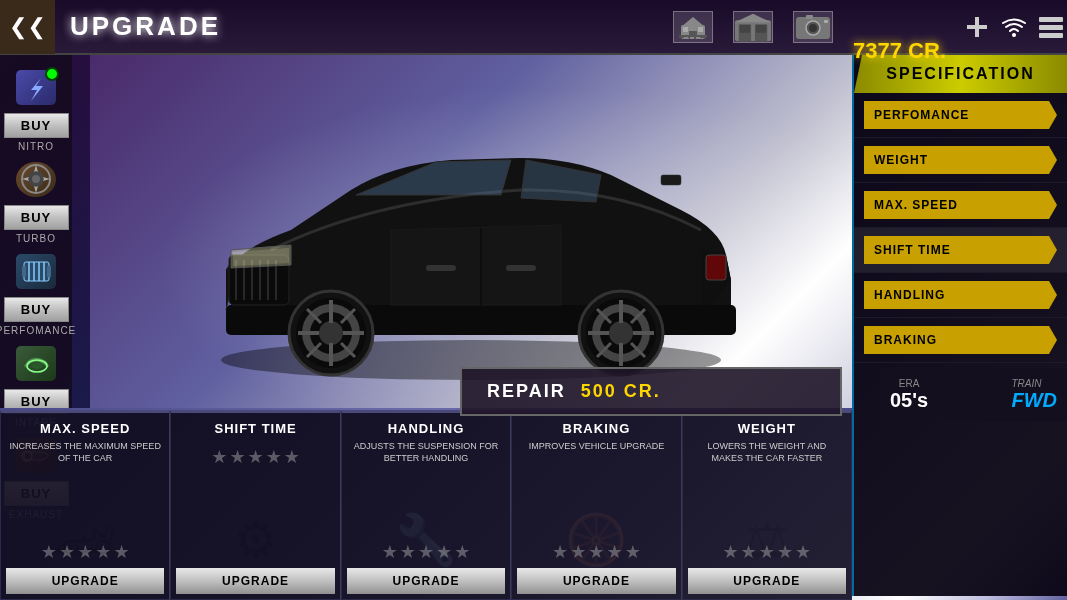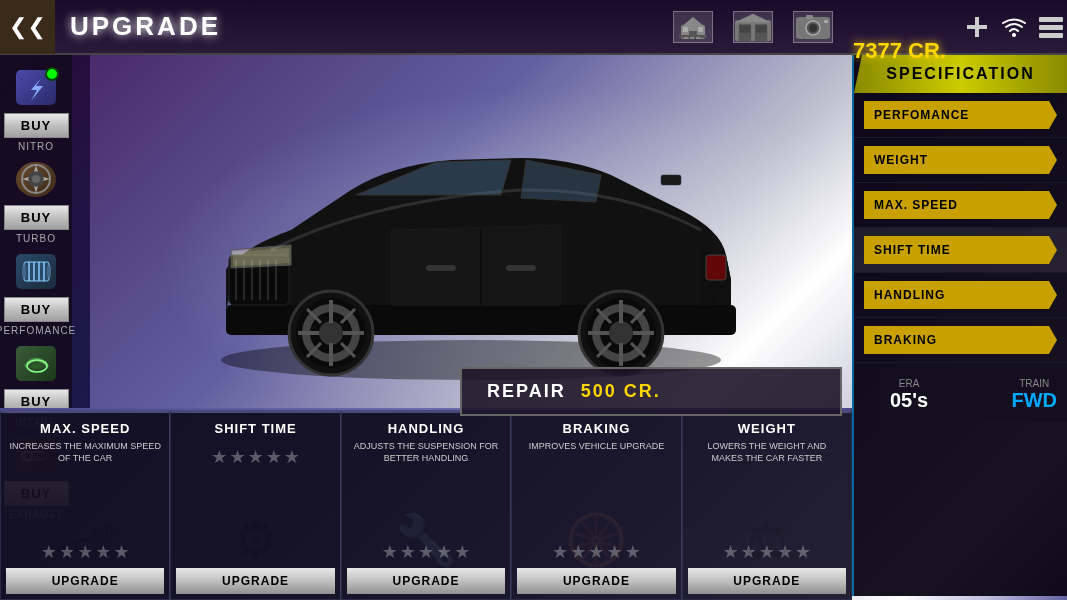--- a/index.html
+++ b/index.html
@@ -288,21 +288,22 @@
       font-size: 10px;
     }
 
     .era-val {
       color: #fff;
       font-size: 20px;
       font-weight: 900;
     }
 
     .train-label {
-      text-align: center;
+      text-align: left;
+      font-style: italic;
     }
 
     .train-sub {
       color: #888;
       font-size: 10px;
     }
 
     .train-val {
       color: #00aaff;
       font-size: 20px;

